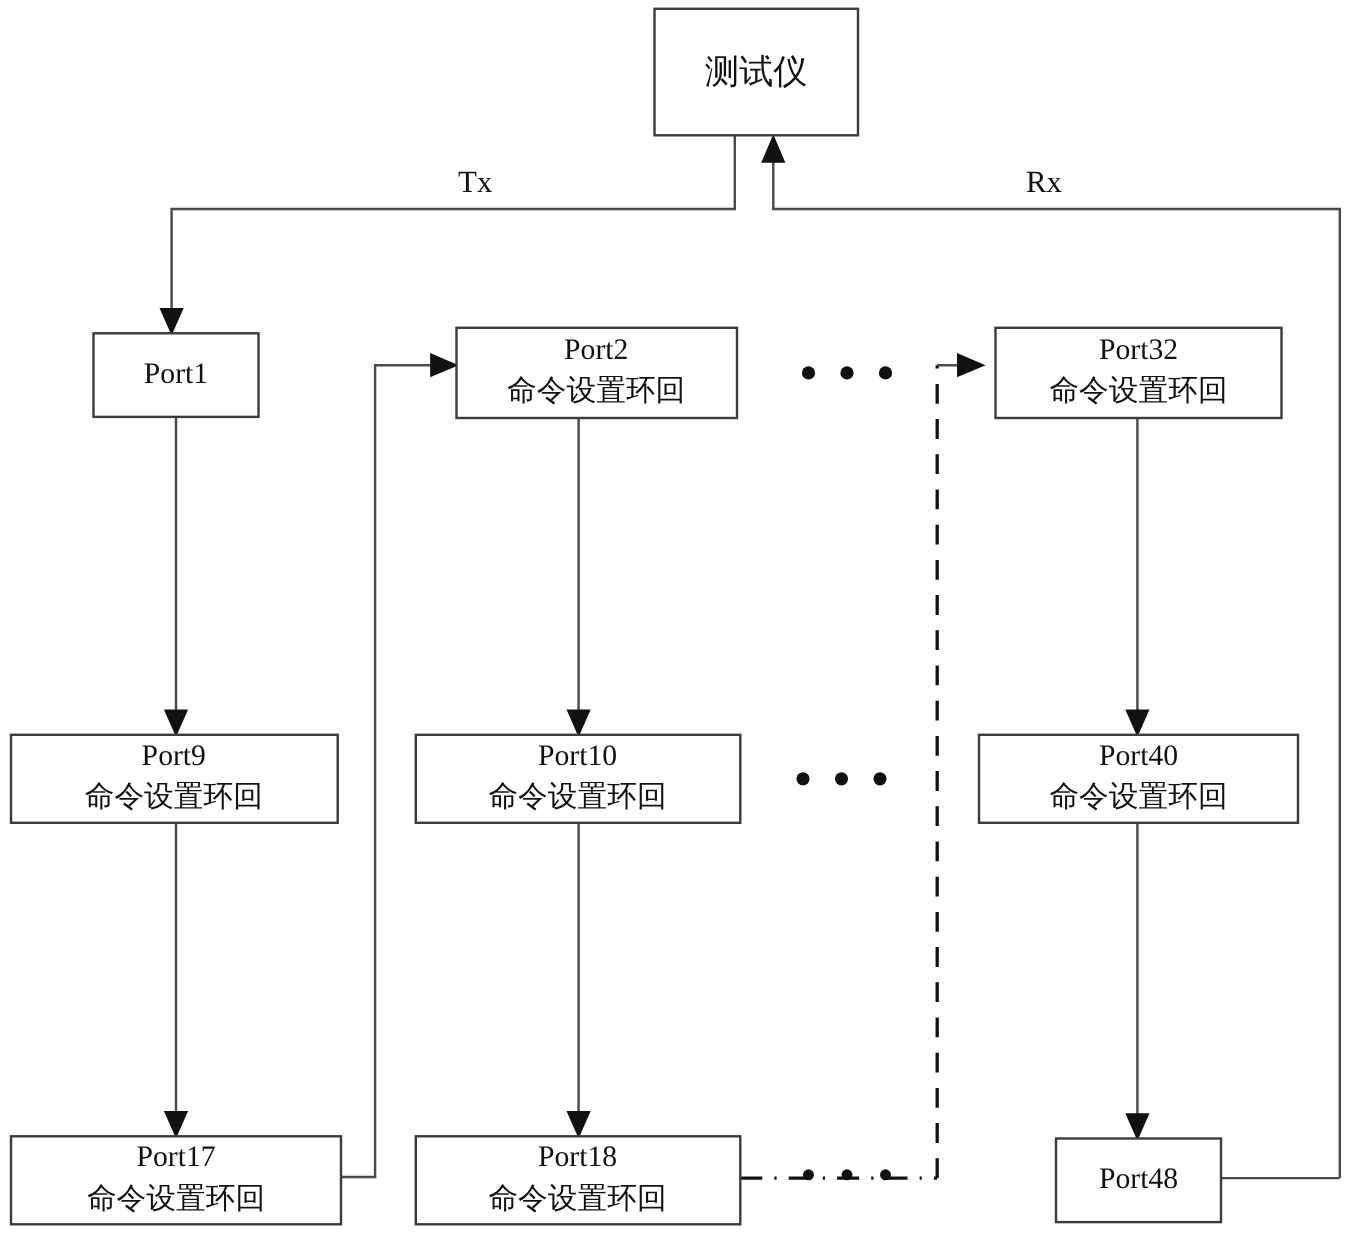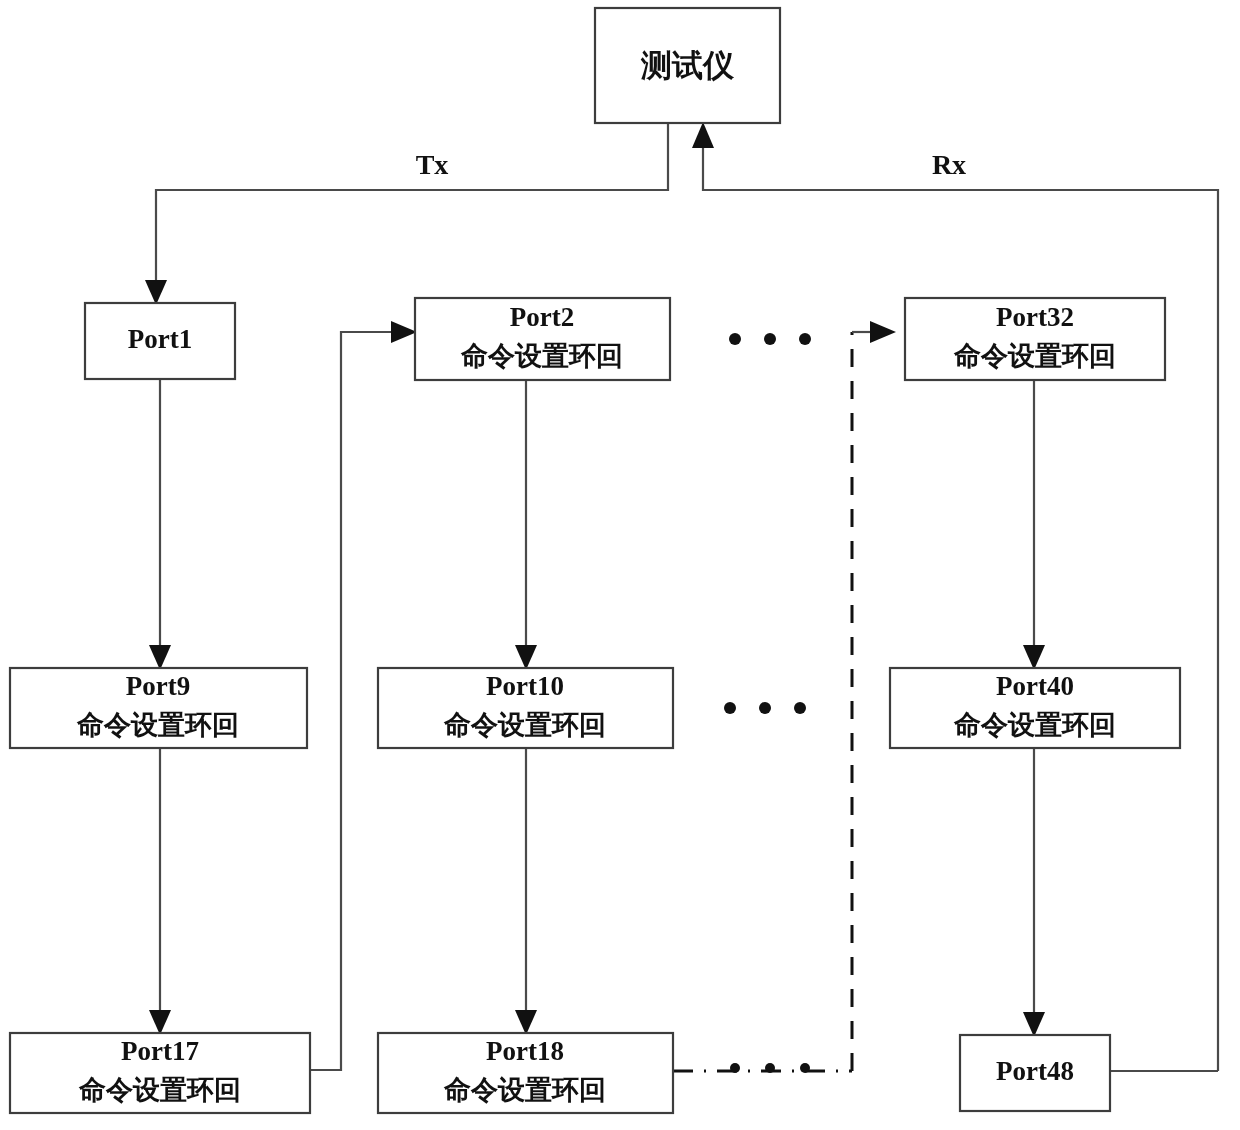--- a/index.html
+++ b/index.html
@@ -10,21 +10,20 @@
   body {
     width: 1240px;
     height: 1130px;
     font-family: "Liberation Serif", "DejaVu Serif", serif;
     overflow: hidden;
   }
   #diagram-root {
     position: relative;
     width: 1240px;
     height: 1130px;
-    font-weight: bold;
   }
   svg.diagram-canvas {
     position: absolute;
     top: 0;
     left: 0;
     width: 1240px;
     height: 1130px;
     display: block;
   }
   .node-box {

